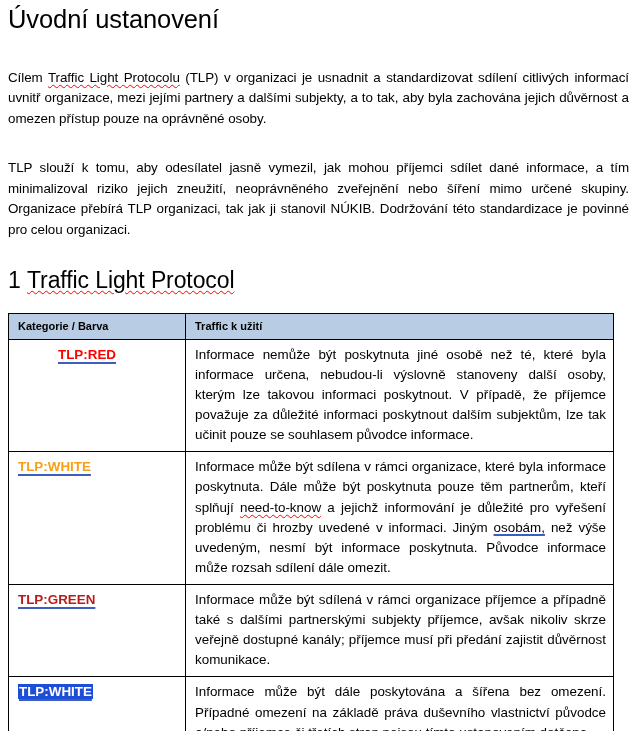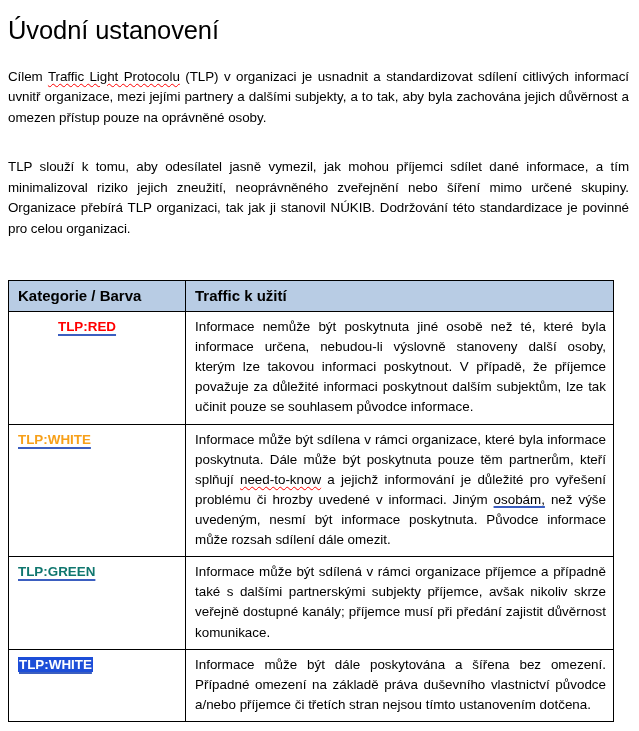--- a/index.html
+++ b/index.html
@@ -11,21 +11,21 @@
     width: 639px;
     height: 731px;
     font-family: "Liberation Sans", sans-serif;
     color: #000000;
     overflow: hidden;
   }
   .page {
     width: 639px;
     height: 731px;
     box-sizing: border-box;
-    padding: 12px 10px 0 8px;
+    padding: 1px 10px 0 8px;
     position: relative;
   }
 
   
   .doc-title {
     font-size: 25.5px;
     font-weight: normal;
     line-height: 1.12;
     margin: 0;
     padding-top: 4px;
@@ -42,21 +42,21 @@
   }
 
   
   .para {
     font-size: 13.4px;
     line-height: 1.53;
     text-align: justify;
     margin: 0;
     letter-spacing: -0.05px;
   }
-  .para-1 { margin-top: 22px; }
+  .para-1 { margin-top: 34px; }
   .para-2 { margin-top: 29px; }
 
   .spacer-before-heading { height: 22px; }
 
   
   .spell {
     text-decoration: underline wavy #ff0000;
     text-decoration-thickness: 1px;
     text-underline-offset: 2px;
   }
@@ -75,21 +75,21 @@
     margin-top: 19px;
     table-layout: fixed;
   }
   .tlp-table td, .tlp-table th {
     border: 1.3px solid #000000;
     vertical-align: top;
     padding: 5px 7px 6px 9px;
   }
   .tlp-table th {
     background: #b8cce4;
-    font-size: 15px;
+    font-size: 11px;
     font-weight: bold;
     text-align: left;
     padding-top: 6px;
     padding-bottom: 7px;
   }
   .col-cat { width: 160px; }
   .col-guide { width: auto; }
 
   .cell-guide {
     font-size: 13.4px;
@@ -106,36 +106,37 @@
   .tlp-label {
     font-weight: bold;
     text-decoration: underline;
     text-decoration-color: #3b5ec0;
     text-decoration-thickness: 1.5px;
     text-underline-offset: 2.5px;
     white-space: nowrap;
   }
   .tlp-red    { color: #ff0000; margin-left: 40px; }
   .tlp-amber  { color: #f7a019; }
-  .tlp-green  { color: #0f766e; }
+  .tlp-green  { color: #b91c1c; }
   .tlp-white  { color: #ffffff; background: #1d4ed8; padding: 0 1px; }
 </style>
 </head>
 <body>
 
 <div class="page">
 
   <h1 class="doc-title">Úvodní ustanovení</h1>
 
   <p class="para para-1"><span>Cílem </span><span class="spell">Traffic Light Protocolu</span><span> (TLP) v organizaci je usnadnit a standardizovat sdílení citlivých informací uvnitř organizace, mezi jejími partnery a dalšími subjekty, a to tak, aby byla zachována jejich důvěrnost a omezen přístup pouze na oprávněné osoby.</span></p>
 
   <p class="para para-2"><span>TLP slouží k tomu, aby odesílatel jasně vymezil, jak mohou příjemci sdílet dané informace, a tím minimalizoval riziko jejich zneužití, neoprávněného zveřejnění nebo šíření mimo určené skupiny. Organizace přebírá TLP organizaci, tak jak ji stanovil NÚKIB. Dodržování této standardizace je povinné pro celou organizaci.</span></p>
 
   <div class="spacer-before-heading"></div>
 
+  <h2 class="section-heading"><span>1</span><span>&nbsp;</span><span class="spell">Traffic Light Protocol</span></h2>
 
   <table class="tlp-table">
     <thead>
       <tr>
         <th class="col-cat">Kategorie / Barva</th>
         <th class="col-guide">Traffic k užití</th>
       </tr>
     </thead>
     <tbody>
       <tr>

